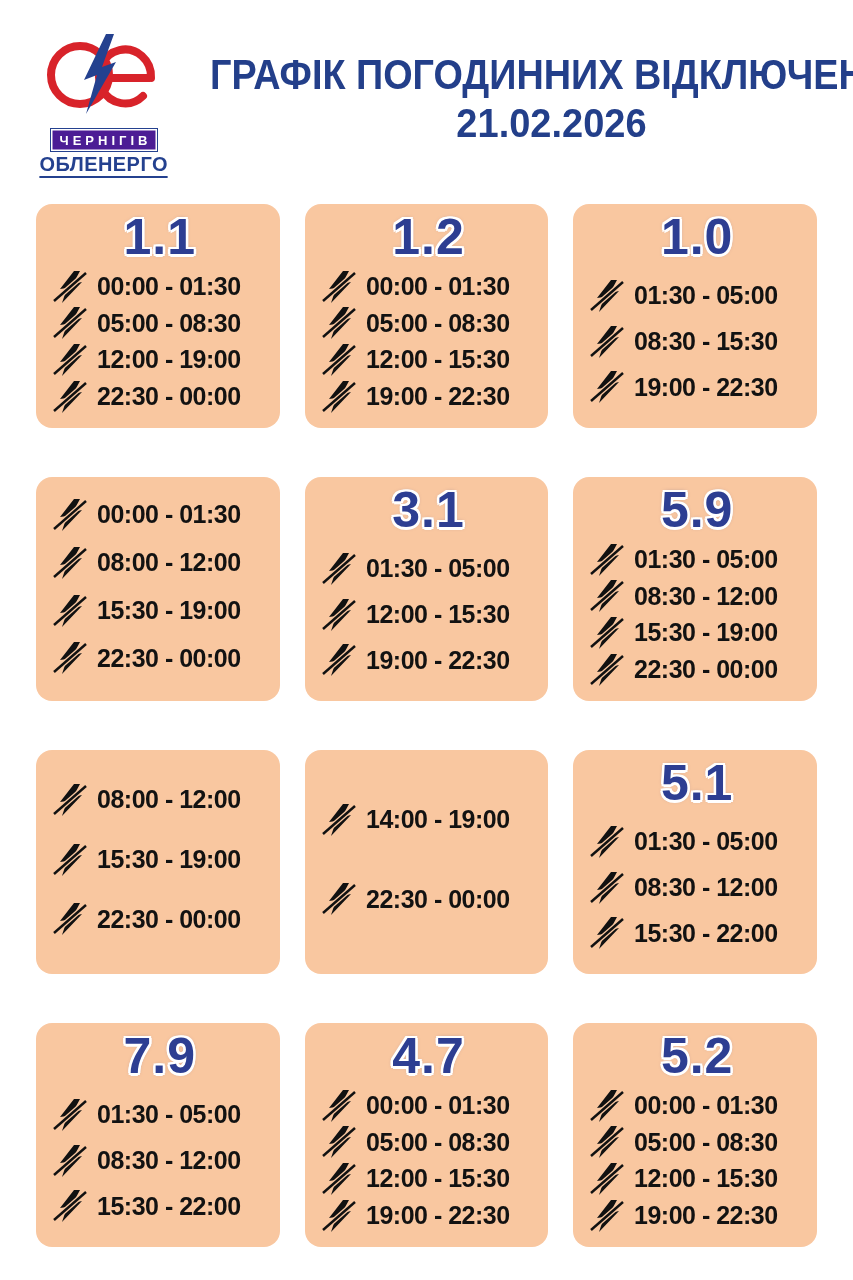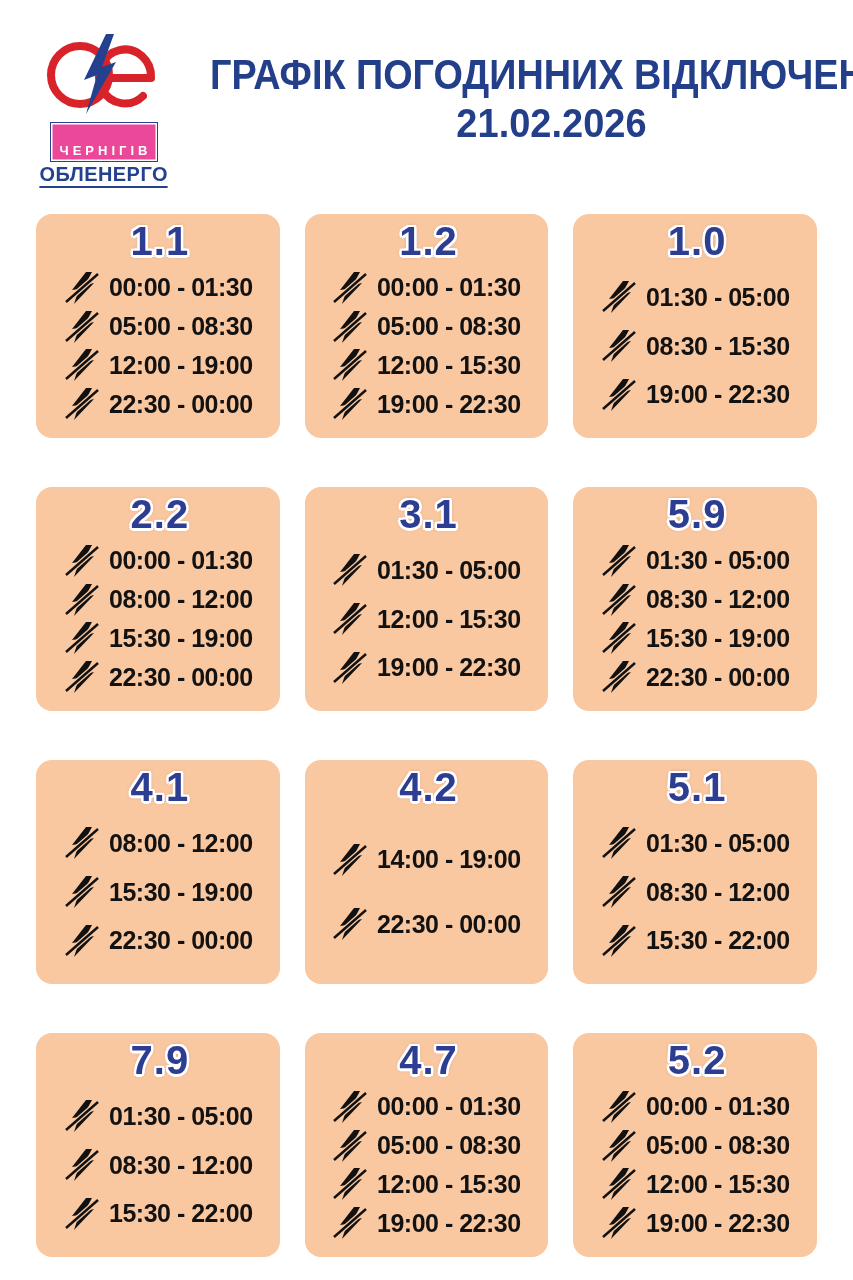--- a/index.html
+++ b/index.html
@@ -19,27 +19,27 @@
   }
   .logo-block {
     width: 136px;
     flex-shrink: 0;
     display: flex;
     flex-direction: column;
     align-items: center;
   }
   .logo-mark { width: 120px; height: 80px; display: block; }
   .logo-city {
-    margin-top: 8px;
-    background: #ec4899;
+    margin-top: 14px;
+    background: #4c1d95;
     color: #ffffff;
     font-weight: bold;
     font-size: 13px;
     letter-spacing: 4px;
-    padding: 20px 6px 3px 9px;
+    padding: 4px 6px 3px 9px;
     box-shadow: inset 0 0 0 1.5px #ffffff;
     border: 1px solid #24418f;
     white-space: nowrap;
   }
   .logo-company {
     color: #24418f;
     font-weight: bold;
     font-size: 21px;
     letter-spacing: 0.5px;
     border-bottom: 2.5px solid #24418f;
@@ -80,37 +80,36 @@
   .card {
     background: #f9c7a0;
     border-radius: 16px;
     height: 224px;
     padding: 5px 10px 10px 14px;
     display: flex;
     flex-direction: column;
   }
   .card-number {
     text-align: center;
-    font-size: 40px;
+    font-size: 50px;
     font-weight: bold;
     color: #2d3e92;
     line-height: 1.12;
     letter-spacing: 1px;
     text-shadow:
       -2px -2px 0 #fff, 2px -2px 0 #fff, -2px 2px 0 #fff, 2px 2px 0 #fff,
       0 -2.5px 0 #fff, 0 2.5px 0 #fff, -2.5px 0 0 #fff, 2.5px 0 0 #fff,
       0 0 4px rgba(40,55,130,0.55);
   }
   .slot-list {
     flex: 1;
     display: flex;
     flex-direction: column;
     justify-content: space-evenly;
     padding: 2px 0 2px 2px;
-    align-items: center;
   }
   .slot {
     display: flex;
     align-items: center;
     gap: 9px;
   }
   .slot-icon { width: 36px; height: 34px; flex-shrink: 0; }
   .slot-time {
     font-size: 26px;
     font-weight: bold;
@@ -253,21 +252,20 @@
       <path d="M22 1 L8 19 L15 18 L10 33 L30 12 L21 14 L28 1 Z" fill="#111"></path>
       <line x1="2" y1="31" x2="34" y2="3" stroke="#f9c7a0" stroke-width="5"></line>
       <line x1="2" y1="31" x2="34" y2="3" stroke="#111" stroke-width="2.4"></line>
     </svg>
     <span class="slot-time">19:00 - 22:30</span>
   </div>
 </div>
   </div>
 
   <div class="card">
-    <div class="card-number">2.2</div>
     <div class="slot-list">
   <div class="slot">
     <svg class="slot-icon" viewBox="0 0 36 34" xmlns="http://www.w3.org/2000/svg">
       <path d="M22 1 L8 19 L15 18 L10 33 L30 12 L21 14 L28 1 Z" fill="#111"></path>
       <line x1="2" y1="31" x2="34" y2="3" stroke="#f9c7a0" stroke-width="5"></line>
       <line x1="2" y1="31" x2="34" y2="3" stroke="#111" stroke-width="2.4"></line>
     </svg>
     <span class="slot-time">00:00 - 01:30</span>
   </div>
 
@@ -367,21 +365,20 @@
       <path d="M22 1 L8 19 L15 18 L10 33 L30 12 L21 14 L28 1 Z" fill="#111"></path>
       <line x1="2" y1="31" x2="34" y2="3" stroke="#f9c7a0" stroke-width="5"></line>
       <line x1="2" y1="31" x2="34" y2="3" stroke="#111" stroke-width="2.4"></line>
     </svg>
     <span class="slot-time">22:30 - 00:00</span>
   </div>
 </div>
   </div>
 
   <div class="card">
-    <div class="card-number">4.1</div>
     <div class="slot-list">
   <div class="slot">
     <svg class="slot-icon" viewBox="0 0 36 34" xmlns="http://www.w3.org/2000/svg">
       <path d="M22 1 L8 19 L15 18 L10 33 L30 12 L21 14 L28 1 Z" fill="#111"></path>
       <line x1="2" y1="31" x2="34" y2="3" stroke="#f9c7a0" stroke-width="5"></line>
       <line x1="2" y1="31" x2="34" y2="3" stroke="#111" stroke-width="2.4"></line>
     </svg>
     <span class="slot-time">08:00 - 12:00</span>
   </div>
 
@@ -399,21 +396,20 @@
       <path d="M22 1 L8 19 L15 18 L10 33 L30 12 L21 14 L28 1 Z" fill="#111"></path>
       <line x1="2" y1="31" x2="34" y2="3" stroke="#f9c7a0" stroke-width="5"></line>
       <line x1="2" y1="31" x2="34" y2="3" stroke="#111" stroke-width="2.4"></line>
     </svg>
     <span class="slot-time">22:30 - 00:00</span>
   </div>
 </div>
   </div>
 
   <div class="card">
-    <div class="card-number">4.2</div>
     <div class="slot-list">
 
   <div class="slot">
     <svg class="slot-icon" viewBox="0 0 36 34" xmlns="http://www.w3.org/2000/svg">
       <path d="M22 1 L8 19 L15 18 L10 33 L30 12 L21 14 L28 1 Z" fill="#111"></path>
       <line x1="2" y1="31" x2="34" y2="3" stroke="#f9c7a0" stroke-width="5"></line>
       <line x1="2" y1="31" x2="34" y2="3" stroke="#111" stroke-width="2.4"></line>
     </svg>
     <span class="slot-time">14:00 - 19:00</span>
   </div>

